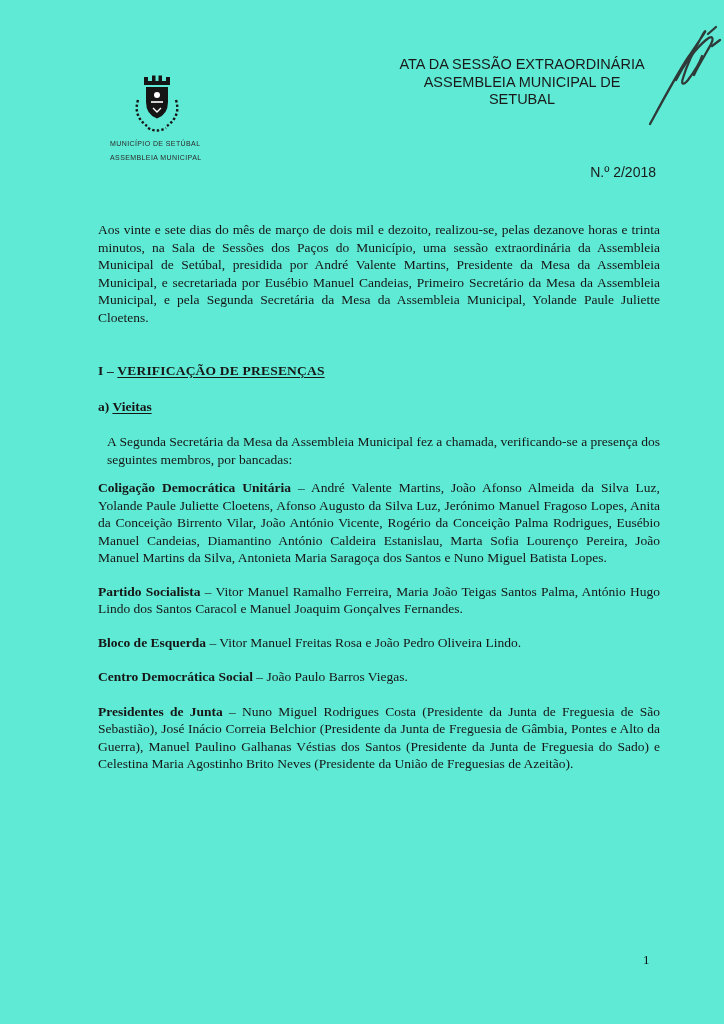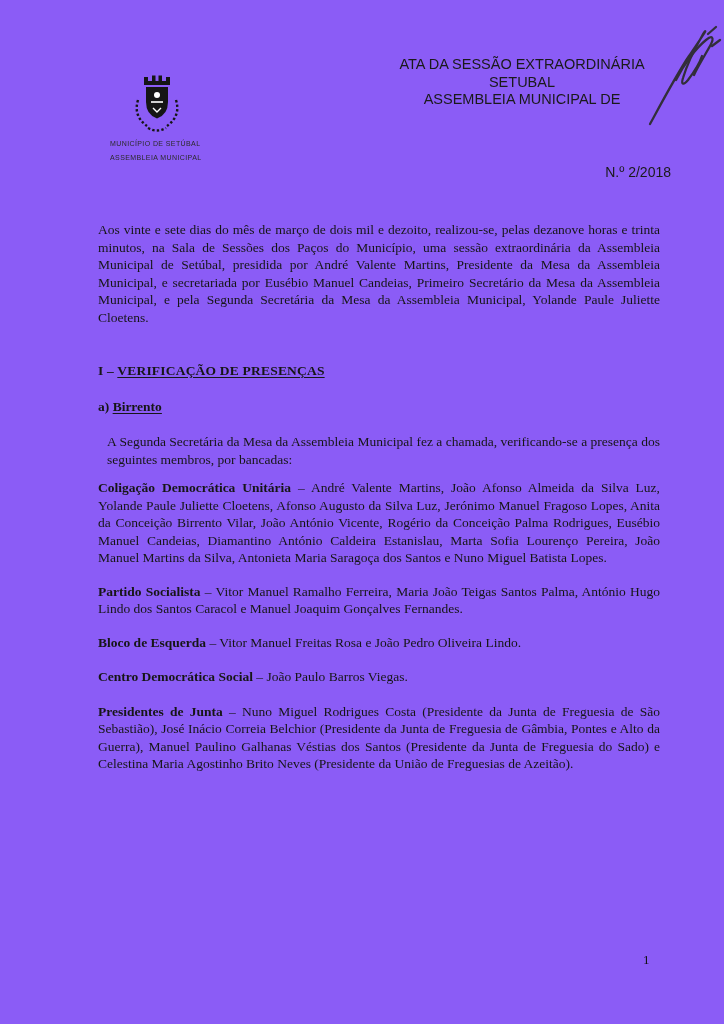--- a/index.html
+++ b/index.html
@@ -1,38 +1,38 @@
 <!DOCTYPE html>
 <html lang="pt"><head>
 <meta charset="utf-8">
 <style>
   html,body{margin:0;padding:0;background:#ffffff;}
   .page{
     position:relative;
     width:724px;height:1024px;
-    background:#8b5cf6;
+    background:#5eead4;
     font-family:"Liberation Serif", serif;
     color:#161616;
     overflow:hidden;
   }
   
   .logo{position:absolute;left:128px;top:72px;width:58px;height:64px;}
   .org-lines{
     position:absolute;left:110px;top:137px;width:140px;
     font-family:"Liberation Sans", sans-serif;
     font-size:7px;letter-spacing:.4px;line-height:14px;color:#2a2a2a;
   }
   .title-block{
     position:absolute;left:372px;top:56px;width:300px;
     text-align:center;
     font-family:"Liberation Sans", sans-serif;
     font-size:14.5px;line-height:17.5px;color:#1a1a1a;
   }
   .doc-number{
-    position:absolute;right:53px;top:164px;
+    position:absolute;right:68px;top:164px;
     font-family:"Liberation Sans", sans-serif;
     font-size:14px;color:#1a1a1a;
   }
   .signature{position:absolute;left:642px;top:20px;width:82px;height:108px;}
   
   .content{
     position:absolute;left:98px;top:221px;width:562px;
     font-size:13.5px;line-height:17.5px;
     text-align:justify;
   }
@@ -69,42 +69,42 @@
     <path d="M20,56 q9,5 18,0" fill="none" stroke="#151515" stroke-width="2.4" stroke-dasharray="2.4,2.2"></path>
   </svg>
 
   <div class="org-lines">
     <div>MUNICÍPIO DE SETÚBAL</div>
     <div>ASSEMBLEIA MUNICIPAL</div>
   </div>
 
   <div class="title-block">
     <div>ATA DA SESSÃO EXTRAORDINÁRIA</div>
+    <div>ASSEMBLEIA MUNICIPAL DE</div>
     <div>SETUBAL</div>
-    <div>ASSEMBLEIA MUNICIPAL DE</div>
   </div>
 
   <div class="doc-number">N.º 2/2018</div>
 
   <svg class="signature" viewBox="0 0 82 108" xmlns="http://www.w3.org/2000/svg">
     <g fill="none" stroke="#2b2b2b" stroke-width="2.3" stroke-linecap="round" opacity="0.92">
       <path d="M8,104 C20,82 36,52 47,36 C53,27 60,17 63,12 C64,10 62,12 60,16 C52,30 44,48 41,58 C39,64 41,66 46,60 C52,52 58,42 60,36"></path>
       <path d="M34,60 C42,44 54,28 64,20 C70,15 73,17 68,26 C63,35 55,48 52,55"></path>
       <path d="M66,14 l8,-7"></path>
       <path d="M70,26 l8,-6"></path>
     </g>
   </svg>
 
   <main class="content">
 
     <p class="intro">Aos vinte e sete dias do mês de março de dois mil e dezoito, realizou-se, pelas dezanove horas e trinta minutos, na Sala de Sessões dos Paços do Município, uma sessão extraordinária da Assembleia Municipal de Setúbal, presidida por André Valente Martins, Presidente da Mesa da Assembleia Municipal, e secretariada por Eusébio Manuel Candeias, Primeiro Secretário da Mesa da Assembleia Municipal, e pela Segunda Secretária da Mesa da Assembleia Municipal, Yolande Paule Juliette Cloetens.</p>
 
     <h2 class="section"><span>I – </span><span class="u">VERIFICAÇÃO DE PRESENÇAS</span></h2>
 
-    <h3 class="sub"><span>a) </span><span class="u">Birrento</span></h3>
+    <h3 class="sub"><span>a) </span><span class="u">Vieitas</span></h3>
 
     <p class="lead">A Segunda Secretária da Mesa da Assembleia Municipal fez a chamada, verificando-se a presença dos seguintes membros, por bancadas:</p>
 
     <p class="bancada b0"><b>Coligação Democrática Unitária</b><span> – </span><span>André Valente Martins, João Afonso Almeida da Silva Luz, Yolande Paule Juliette Cloetens, Afonso Augusto da Silva Luz, Jerónimo Manuel Fragoso Lopes, Anita da Conceição Birrento Vilar, João António Vicente, Rogério da Conceição Palma Rodrigues, Eusébio Manuel Candeias, Diamantino António Caldeira Estanislau, Marta Sofia Lourenço Pereira, João Manuel Martins da Silva, Antonieta Maria Saragoça dos Santos e Nuno Miguel Batista Lopes.</span></p>
 
     <p class="bancada b1"><b>Partido Socialista</b><span> – </span><span>Vitor Manuel Ramalho Ferreira, Maria João Teigas Santos Palma, António Hugo Lindo dos Santos Caracol e Manuel Joaquim Gonçalves Fernandes.</span></p>
 
 
     <p class="bancada b3"><b>Bloco de Esquerda</b><span> – </span><span>Vitor Manuel Freitas Rosa e João Pedro Oliveira Lindo.</span></p>
 

